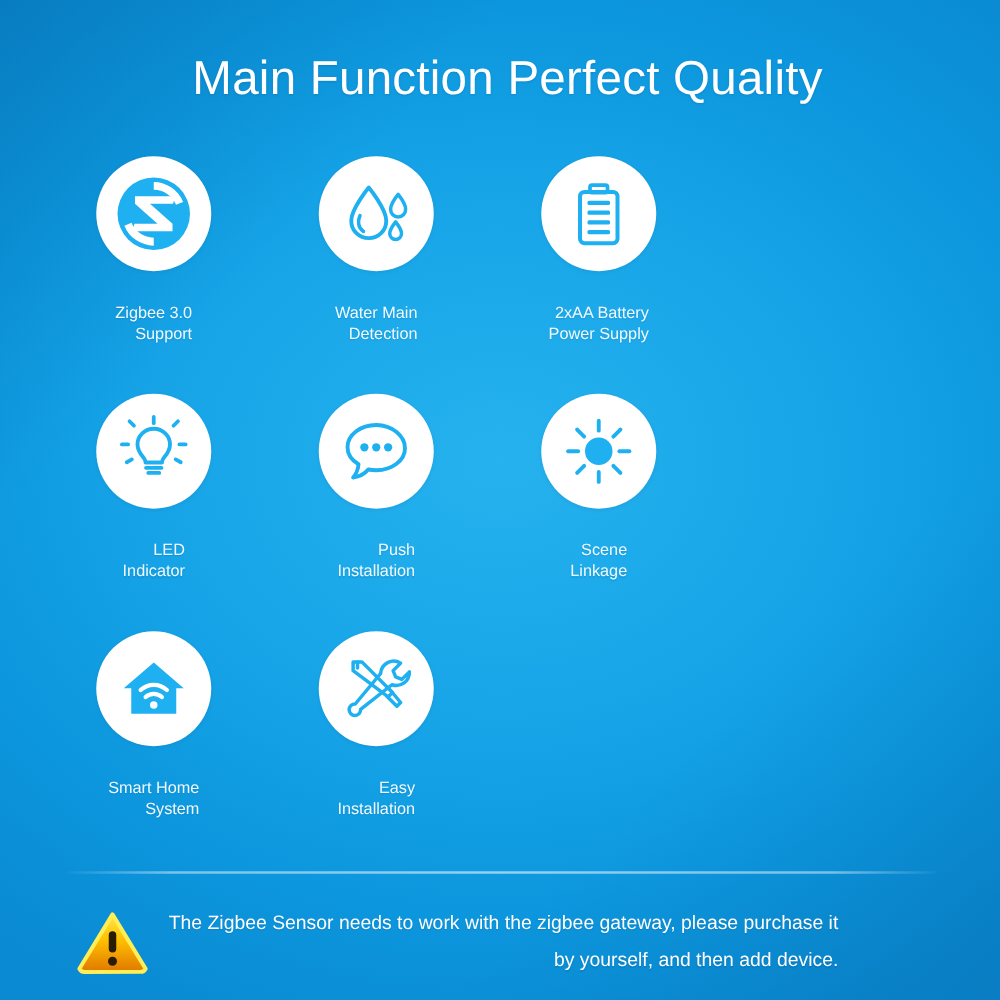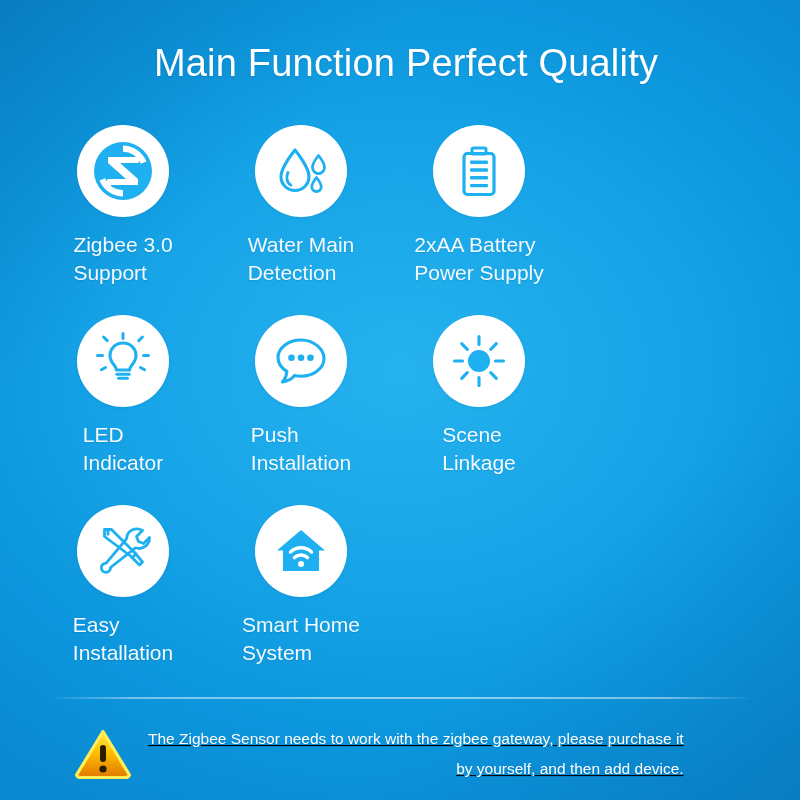--- a/index.html
+++ b/index.html
@@ -63,46 +63,45 @@
     border-radius:50%;
     background:#ffffff;
     display:flex;
     align-items:center;
     justify-content:center;
     box-shadow:0 1px 3px rgba(0,70,120,0.12);
   }
   .circle svg { display:block; }
 
   .label {
-    margin-top:14px;
-    text-align:left;
+    margin-top:24px;
+    text-align:right;
     color:#f2fbff;
-    font-size:21px;
+    font-size:13px;
     line-height:1.33;
     font-weight:400;
     text-shadow:0 1px 1px rgba(0,60,110,0.16);
     white-space:pre-line;
   }
 
   
   .divider {
     position:absolute;
     left:55px; top:697px;
     width:694px; height:2px;
     background:linear-gradient(90deg, rgba(255,255,255,0.03) 0%, rgba(255,255,255,0.45) 12%, rgba(255,255,255,0.55) 50%, rgba(255,255,255,0.45) 88%, rgba(255,255,255,0.03) 100%);
   }
 
   
   .note {
     position:absolute;
-    left:74px; top:722px;
+    left:61px; top:722px;
     width:680px;
     display:flex;
     align-items:flex-start;
-    text-decoration:underline;
   }
   .warn-icon { width:66px; flex:0 0 66px; padding-top:6px; }
   .note-text {
     color:#ffffff;
     font-size:15.5px;
     line-height:1.95;
     padding-left:8px;
     padding-top:2px;
     text-shadow:0 1px 1px rgba(0,60,110,0.18);
   }
@@ -228,52 +227,52 @@
         <div class="label">Scene
 Linkage</div>
       </div>
     </div>
 
     <div class="row">
 
       <div class="cell">
         <div class="circle">
           <span>
+            <svg width="58" height="58" viewBox="0 0 58 58">
+              <path d="M29 8 L53 28.5 L47 28.5 L47 49 L11 49 L11 28.5 L5 28.5 Z" fill="#1eb0f0"></path>
+              <path d="M18.5 30 C24.5 24.4 33.5 24.4 39.5 30" fill="none" stroke="#ffffff" stroke-width="3.4" stroke-linecap="round"></path>
+              <path d="M22.5 35.6 C26.3 32.2 31.7 32.2 35.5 35.6" fill="none" stroke="#ffffff" stroke-width="3.4" stroke-linecap="round"></path>
+              <circle cx="29" cy="42" r="3" fill="#ffffff"></circle>
+            </svg>
+          </span>
+        </div>
+        <div class="label">Smart Home
+System</div>
+      </div>
+
+      <div class="cell">
+        <div class="circle">
+          <span>
             <svg width="56" height="56" viewBox="0 0 56 56">
               <g stroke="#1eb0f0" stroke-width="2.8" fill="none" stroke-linejoin="round" stroke-linecap="round">
                 <path d="M9.5 6.5 L16.5 6.5 L41 31 L37.5 34.5 L9.5 13.5 Z"></path>
                 <line x1="13" y1="6.5" x2="13" y2="11.3"></line>
                 <path d="M40 30 L47.5 39 L44.5 42 L36.5 34"></path>
               </g>
               <g stroke="#1eb0f0" stroke-width="2.8" fill="none" stroke-linejoin="round" stroke-linecap="round">
                 <path d="M47.5 7.5 L41.5 13.5 L43.5 18.5 L48.5 20.5 L54.5 14.5
                          A10.5 10.5 0 0 1 40.5 24.8 L15.5 44.5
                          A4.6 4.6 0 1 1 11.2 40.2 L31.5 15.8
                          A10.5 10.5 0 0 1 47.5 7.5 Z"></path>
               </g>
             </svg>
           </span>
         </div>
         <div class="label">Easy
 Installation</div>
-      </div>
-
-      <div class="cell">
-        <div class="circle">
-          <span>
-            <svg width="58" height="58" viewBox="0 0 58 58">
-              <path d="M29 8 L53 28.5 L47 28.5 L47 49 L11 49 L11 28.5 L5 28.5 Z" fill="#1eb0f0"></path>
-              <path d="M18.5 30 C24.5 24.4 33.5 24.4 39.5 30" fill="none" stroke="#ffffff" stroke-width="3.4" stroke-linecap="round"></path>
-              <path d="M22.5 35.6 C26.3 32.2 31.7 32.2 35.5 35.6" fill="none" stroke="#ffffff" stroke-width="3.4" stroke-linecap="round"></path>
-              <circle cx="29" cy="42" r="3" fill="#ffffff"></circle>
-            </svg>
-          </span>
-        </div>
-        <div class="label">Smart Home
-System</div>
       </div>
 
       <div class="cell empty">
         <div class="circle"></div>
         <div class="label"></div>
       </div>
 
       <div class="cell empty">
         <div class="circle"></div>
         <div class="label"></div>

